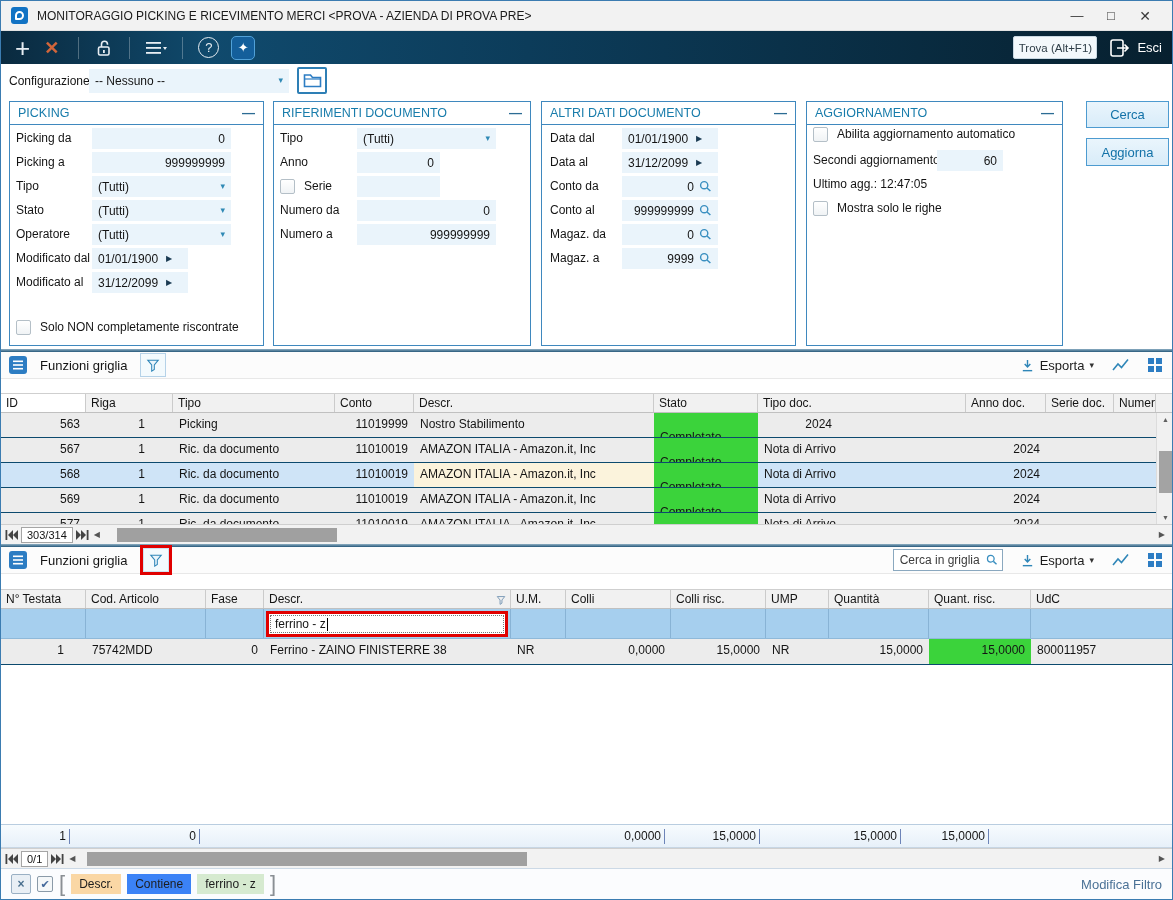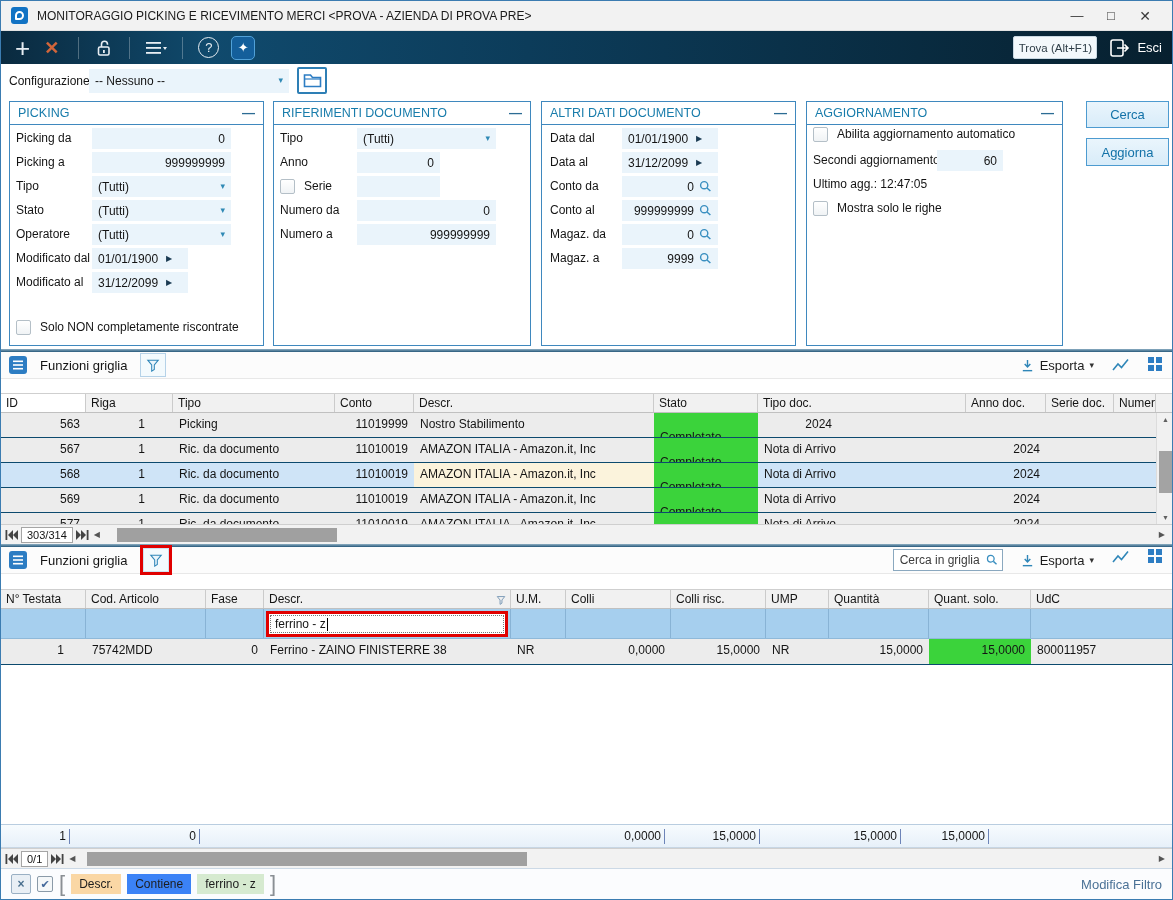--- a/index.html
+++ b/index.html
@@ -64,21 +64,21 @@
 
   
   .sepdark{position:absolute;left:0;width:100%;height:3px;background:linear-gradient(#8fb0c4,#26587a)}
   .gtoolbar{position:absolute;left:0;width:100%;height:27px;background:#fcfcfc;display:flex;
             align-items:center;padding:0 10px 0 8px;border-bottom:1px solid #e8e8e8;font-size:13px}
   .gt-label{margin-left:13px}
   .filterbtn{width:26px;height:24px;border:1px solid #b5d2e8;background:#f3fafd;
              display:flex;align-items:center;justify-content:center;margin-left:13px}
   .redwrap{border:3px solid #e00000;display:flex;margin-left:13px}
   .redwrap .filterbtn{margin-left:0;border-color:#cfe2ef}
-  .rtools{margin-left:auto;display:flex;gap:17px}
+  .rtools{margin-left:auto;display:flex;align-items:center;gap:17px}
   .tgroup{display:flex;align-items:center;gap:5px;color:#1c1c1c}
   .searchbox{width:110px;height:22px;border:1px solid #8aa8bf;background:#fff;display:flex;
              align-items:center;padding:0 4px 0 6px;font-size:12px;color:#3c3c3c}
   .gridicon{display:grid;grid-template-columns:6px 6px;grid-template-rows:6px 6px;gap:2px}
   .gridicon i{background:#2d7dc3;display:block}
 
   
   .gh{position:absolute;left:0;width:1173px;height:20px;display:flex;background:#f1f1f1;
       border-top:1px solid #cfcfcf;border-bottom:1px solid #c0c0c0}
   .hc{height:100%;padding:2px 5px;border-right:1px solid #cbcbcb;font-size:12px;
@@ -523,21 +523,21 @@
       <span>Descr.</span>
       <svg width="10" height="10" viewBox="0 0 16 16" style="position:absolute;right:4px;top:5px">
           <path d="M2 2.5 h12 l-4.5 5.5 v5 l-3 2 v-7 z" fill="none" stroke="#7f9db9" stroke-width="1.6"></path>
         </svg>
     </div>
     <div class="hc" style="width:55px">U.M.</div>
     <div class="hc" style="width:105px">Colli</div>
     <div class="hc" style="width:95px">Colli risc.</div>
     <div class="hc" style="width:63px">UMP</div>
     <div class="hc" style="width:100px">Quantità</div>
-    <div class="hc" style="width:102px">Quant. solo.</div>
+    <div class="hc" style="width:102px">Quant. risc.</div>
     <div class="hc" style="width:143px;border-right:none">UdC</div>
   </div>
 
   <div class="frow" style="top:608px">
     <div class="fcell" style="width:85px"></div>
     <div class="fcell" style="width:120px"></div>
     <div class="fcell" style="width:58px"></div>
     <div class="fcell" style="width:247px;padding:0 2px">
       <div class="finput">
         <div class="inner">

